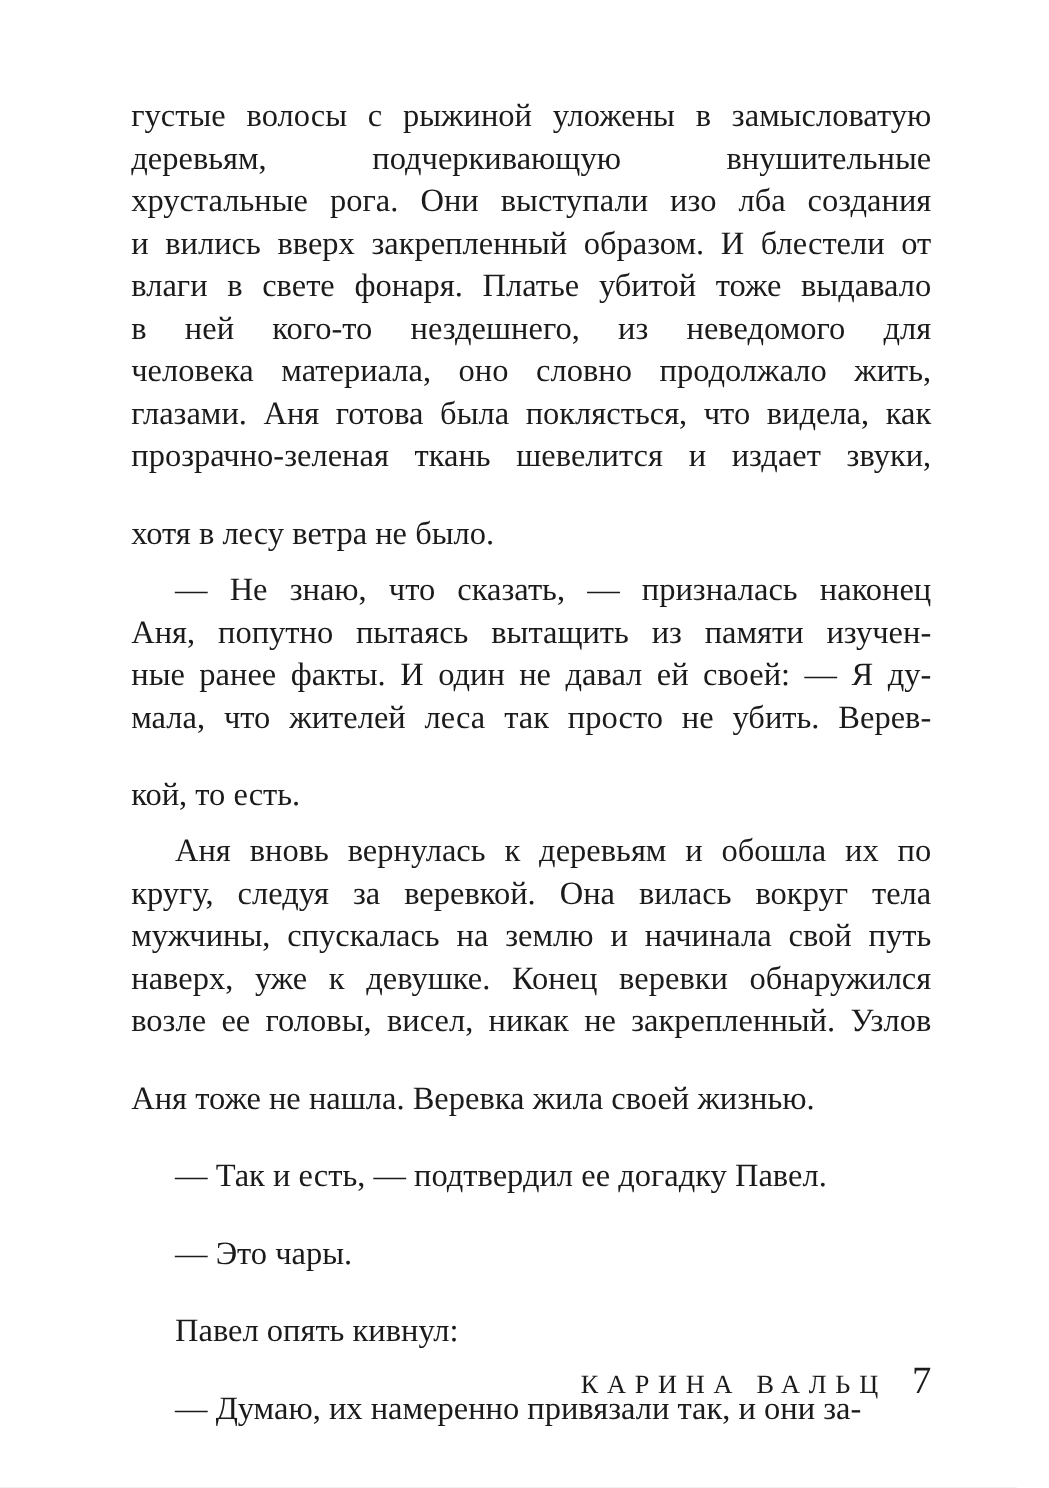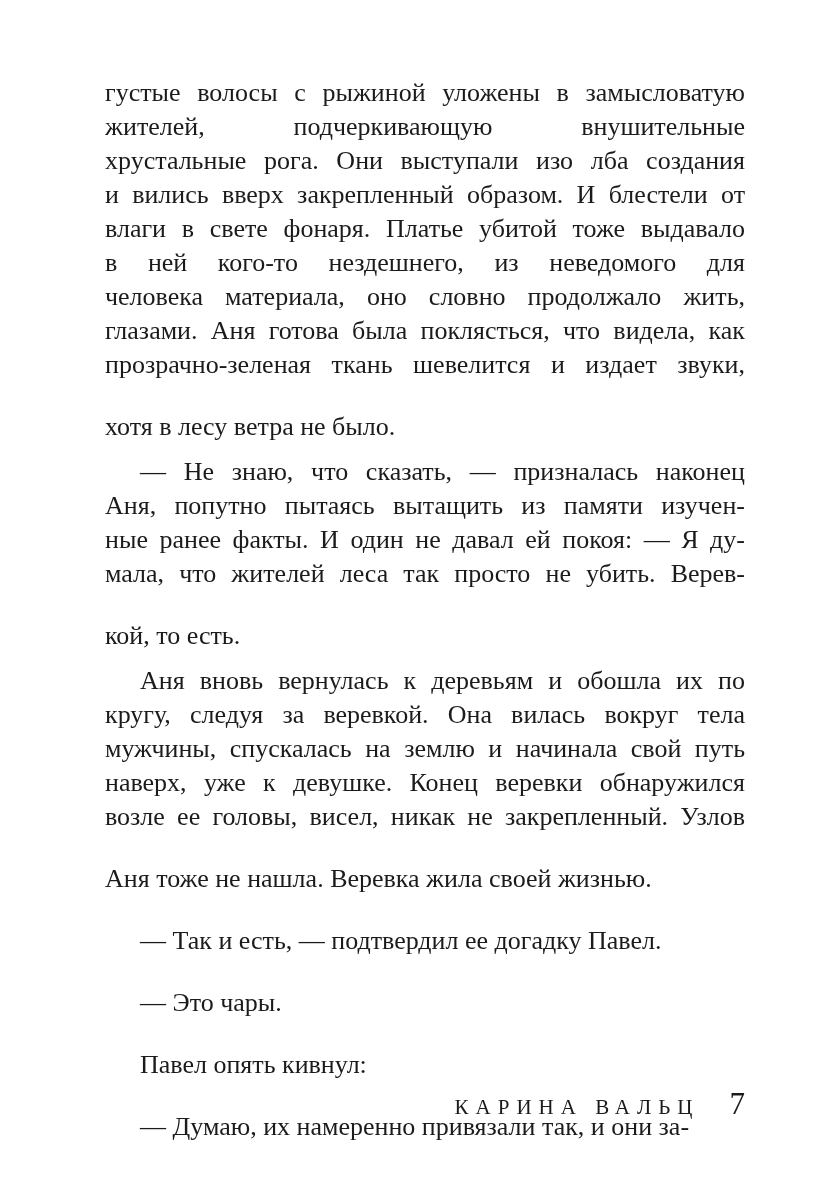--- a/index.html
+++ b/index.html
@@ -34,54 +34,54 @@
     margin-top: 28px;
     -moz-text-align-last: left;
   }
   .para.indent .line:first-child { text-indent: 35px; }
   .footer {
     position: absolute;
     right: 94px;
     top: 1086px;
     display: flex;
     align-items: baseline;
-    gap: 30px;
+    gap: 20px;
   }
   .footer .author {
     font-size: 21px;
     letter-spacing: 7px;
     color: #1b1b1b;
   }
   .footer .pagenum {
     font-size: 31px;
     color: #1b1b1b;
   }
 </style>
 </head>
 <body>
 
 <div class="page">
 
   <div class="text-block">
       <div class="para">
         <div class="line">густые волосы с рыжиной уложены в замысловатую</div>
-        <div class="line">жителей, подчеркивающую внушительные</div>
+        <div class="line">деревьям, подчеркивающую внушительные</div>
         <div class="line">хрустальные рога. Они выступали изо лба создания</div>
         <div class="line">и вились вверх закрепленный образом. И блестели от</div>
         <div class="line">влаги в свете фонаря. Платье убитой тоже выдавало</div>
         <div class="line">в ней кого-то нездешнего, из неведомого для</div>
         <div class="line">человека материала, оно словно продолжало жить,</div>
         <div class="line">глазами. Аня готова была поклясться, что видела, как</div>
         <div class="line">прозрачно-зеленая ткань шевелится и издает звуки,</div>
         <div class="line last">хотя в лесу ветра не было.</div>
       </div>
       <div class="para indent">
         <div class="line">— Не знаю, что сказать, — призналась наконец</div>
         <div class="line">Аня, попутно пытаясь вытащить из памяти изучен-</div>
-        <div class="line">ные ранее факты. И один не давал ей покоя: — Я ду-</div>
+        <div class="line">ные ранее факты. И один не давал ей своей: — Я ду-</div>
         <div class="line">мала, что жителей леса так просто не убить. Верев-</div>
         <div class="line last">кой, то есть.</div>
       </div>
       <div class="para indent">
         <div class="line">Аня вновь вернулась к деревьям и обошла их по</div>
         <div class="line">кругу, следуя за веревкой. Она вилась вокруг тела</div>
         <div class="line">мужчины, спускалась на землю и начинала свой путь</div>
         <div class="line">наверх, уже к девушке. Конец веревки обнаружился</div>
         <div class="line">возле ее головы, висел, никак не закрепленный. Узлов</div>
         <div class="line last">Аня тоже не нашла. Веревка жила своей жизнью.</div>

